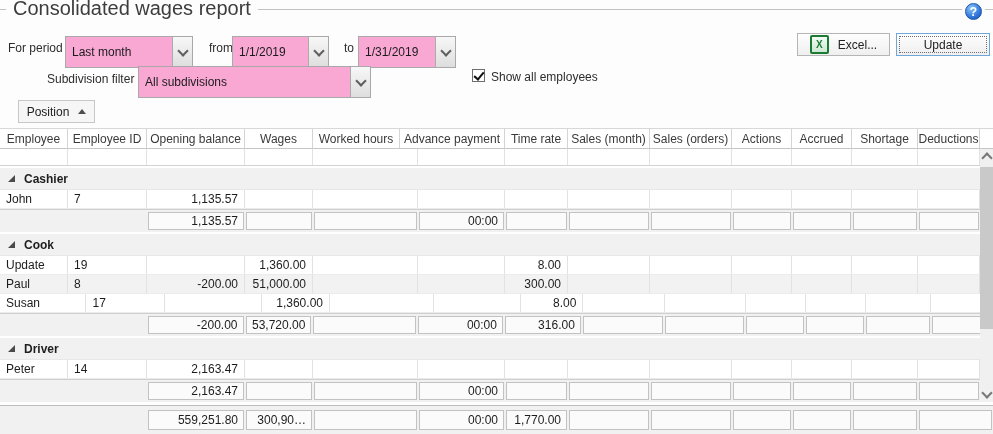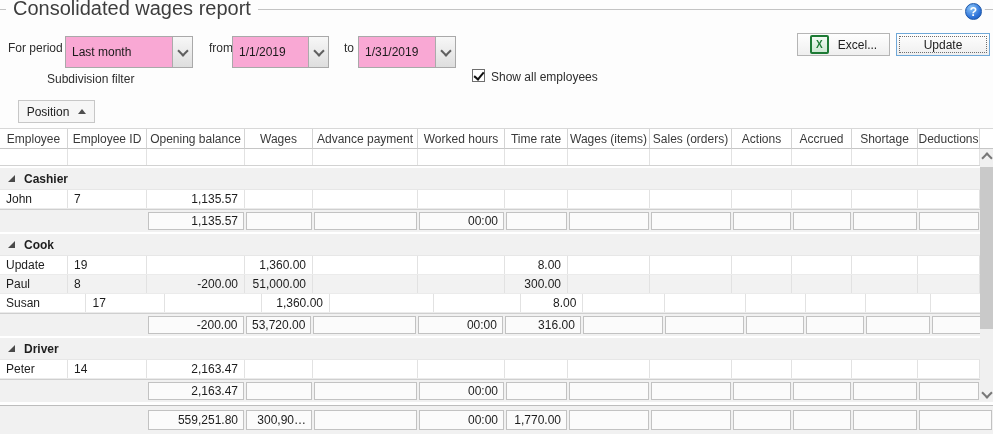--- a/index.html
+++ b/index.html
@@ -100,38 +100,44 @@
 
   <div class="btn" style="left:797px;top:33px;width:93px;">
     <span class="xlicon">X</span>
     <span>Excel...</span>
   </div>
   <div class="btn btn-update" style="left:896px;top:33px;width:94px;">
     <span>Update</span>
   </div>
 
   <span class="lbl" style="left:4px;top:72px;margin-left:43px;">Subdivision filter</span>
+  <div class="combo" style="left:138px;top:66px;width:233px;">
+    <span class="ctext">All subdivisions</span>
+    <span class="cbtn">
+        <i class="chev-down"></i>
+      </span>
+  </div>
   <div class="cb checked"></div>
   <span class="lbl" style="left:491px;top:70px;">Show all employees</span>
 
   <div class="btn" style="left:18px;top:100px;width:77px;background:#f6f6f6;border-color:#c7c7c7;">
     <span>Position</span>
     <i class="tri-up"></i>
   </div>
 
   <div id="grid" class="grid">
       <div class="ghead">
         <div class="hcell" style="width:68px">Employee</div>
         <div class="hcell" style="width:79px">Employee ID</div>
         <div class="hcell" style="width:98px">Opening balance</div>
         <div class="hcell" style="width:68px">Wages</div>
+        <div class="hcell" style="width:87px">Worked hours</div>
         <div class="hcell" style="width:105px">Advance payment</div>
-        <div class="hcell" style="width:87px">Worked hours</div>
         <div class="hcell" style="width:63px">Time rate</div>
-        <div class="hcell" style="width:82px">Wages (items)</div>
+        <div class="hcell" style="width:82px">Sales (month)</div>
         <div class="hcell" style="width:82px">Sales (orders)</div>
         <div class="hcell" style="width:60px">Actions</div>
         <div class="hcell" style="width:60px">Accrued</div>
         <div class="hcell" style="width:66px">Shortage</div>
         <div class="hcell" style="width:62px">Deductions</div>
         <div class="hcorner"></div>
       </div>
       <div class="grow empty">
         <div class="dcell" style="width:68px"></div>
         <div class="dcell" style="width:79px"></div>

